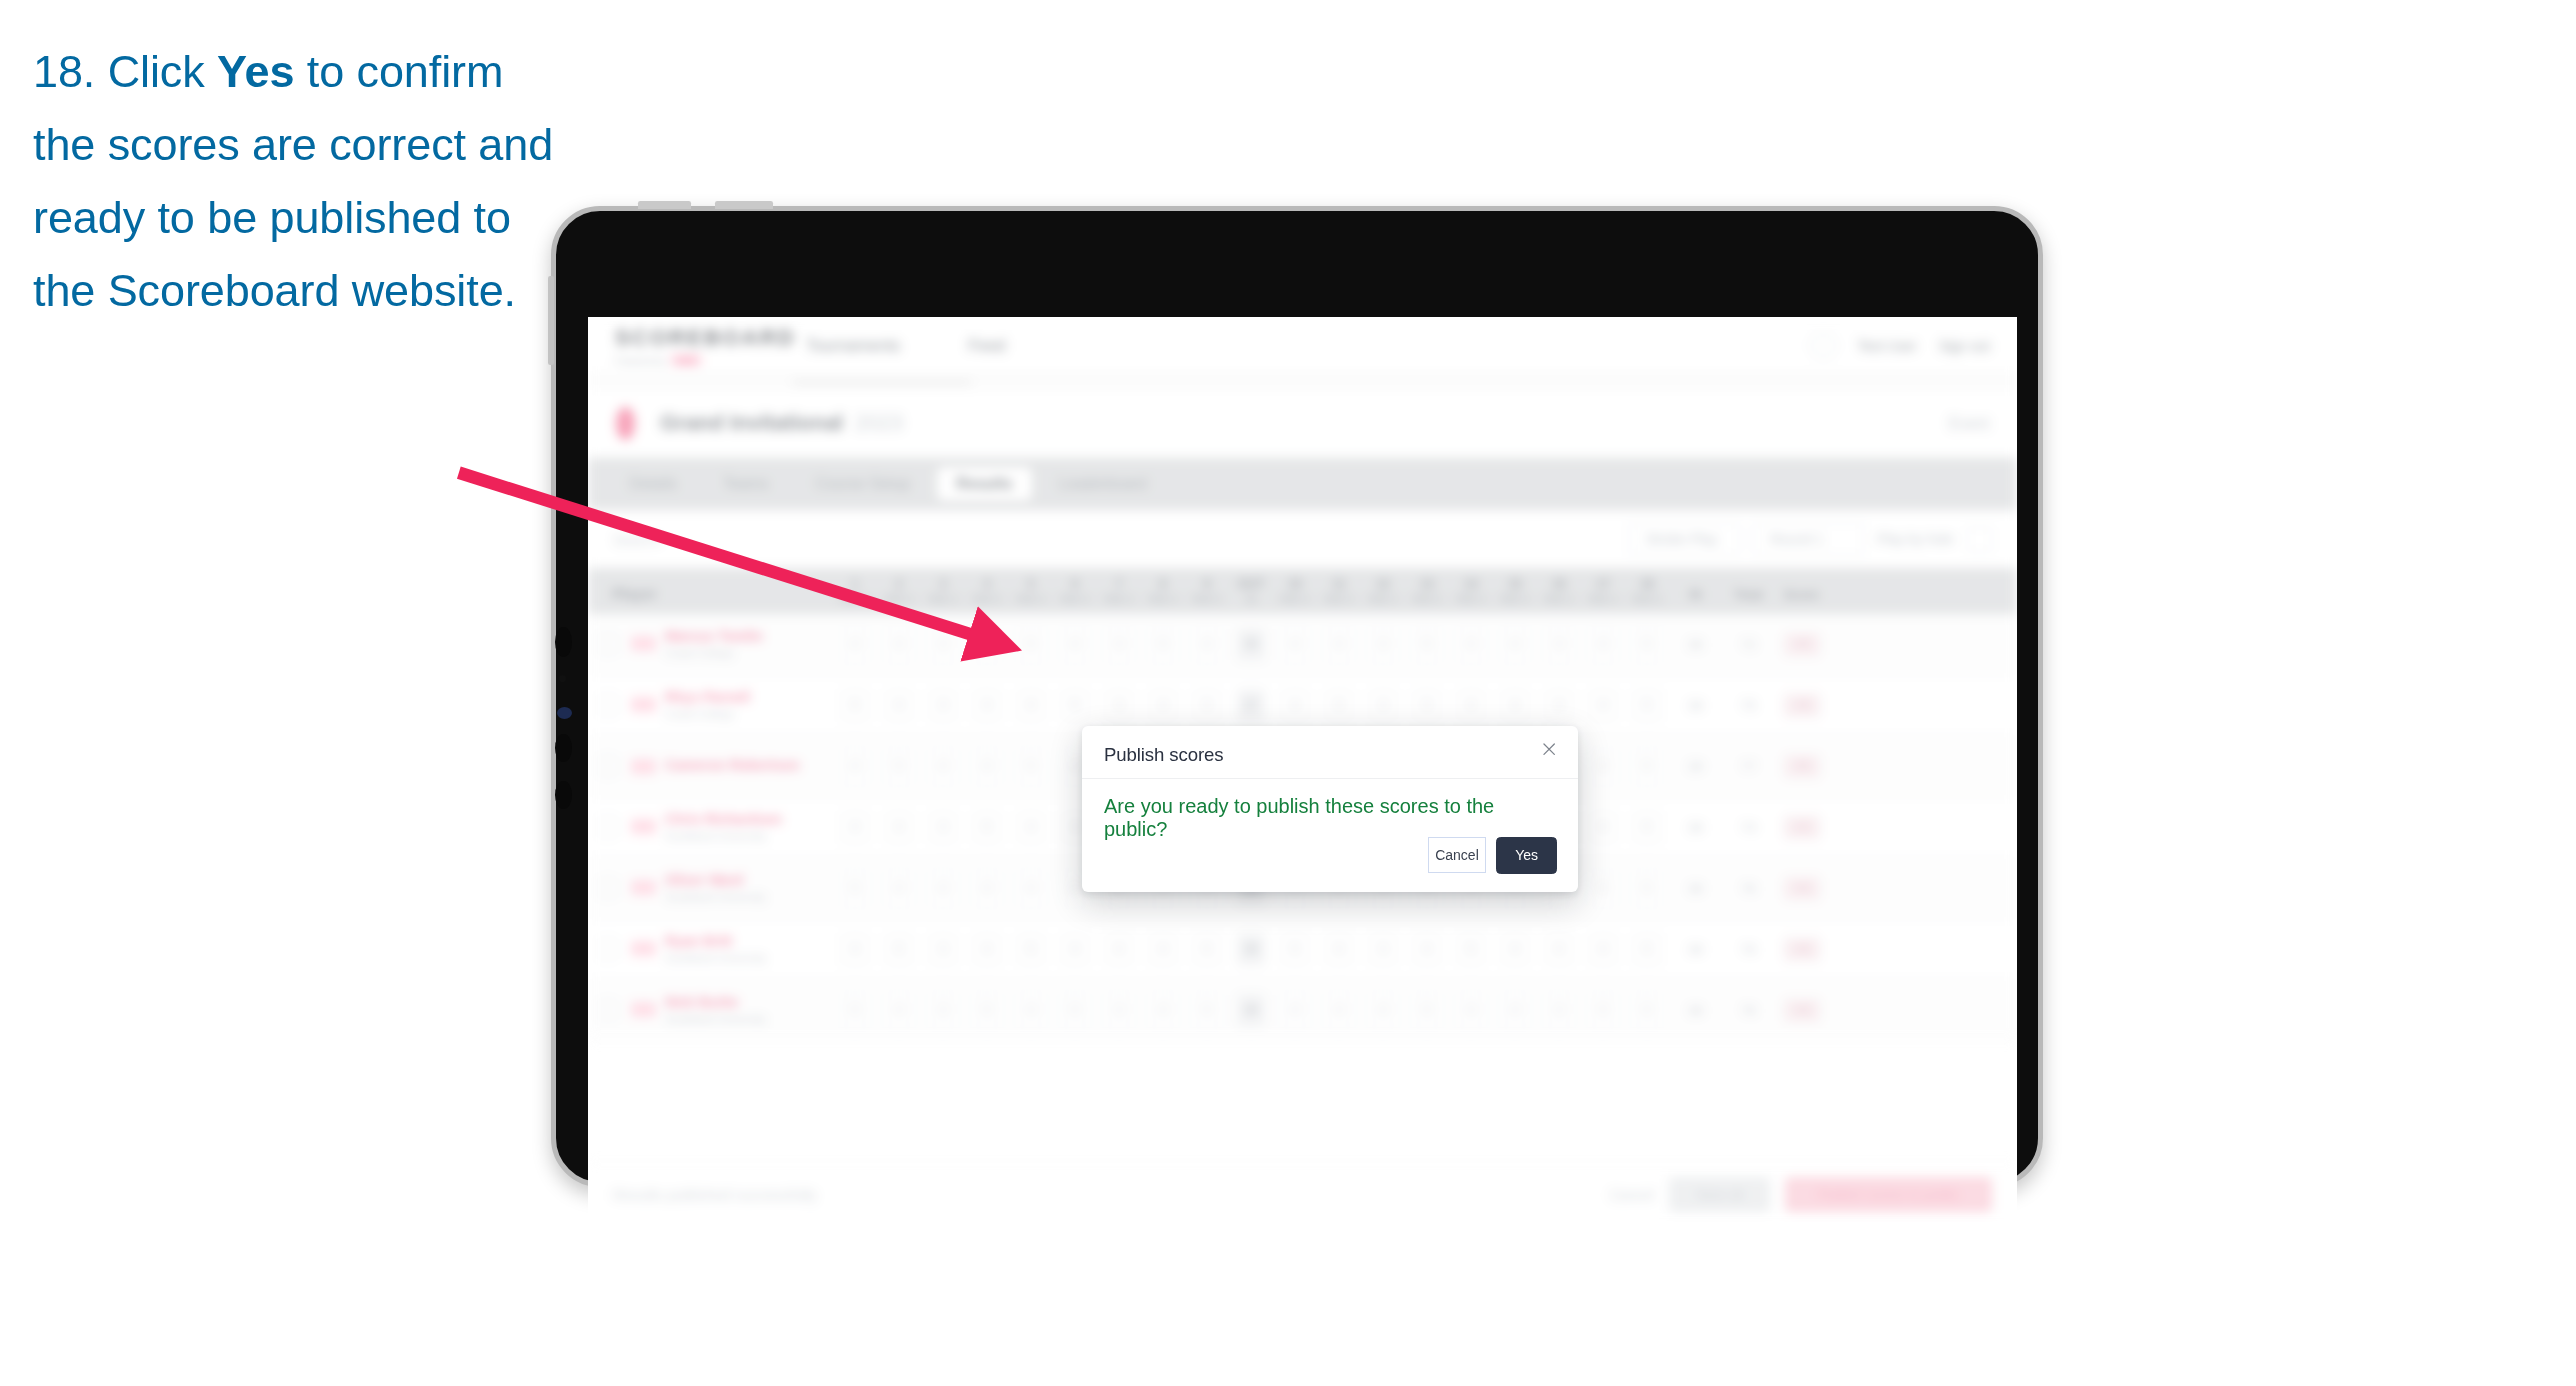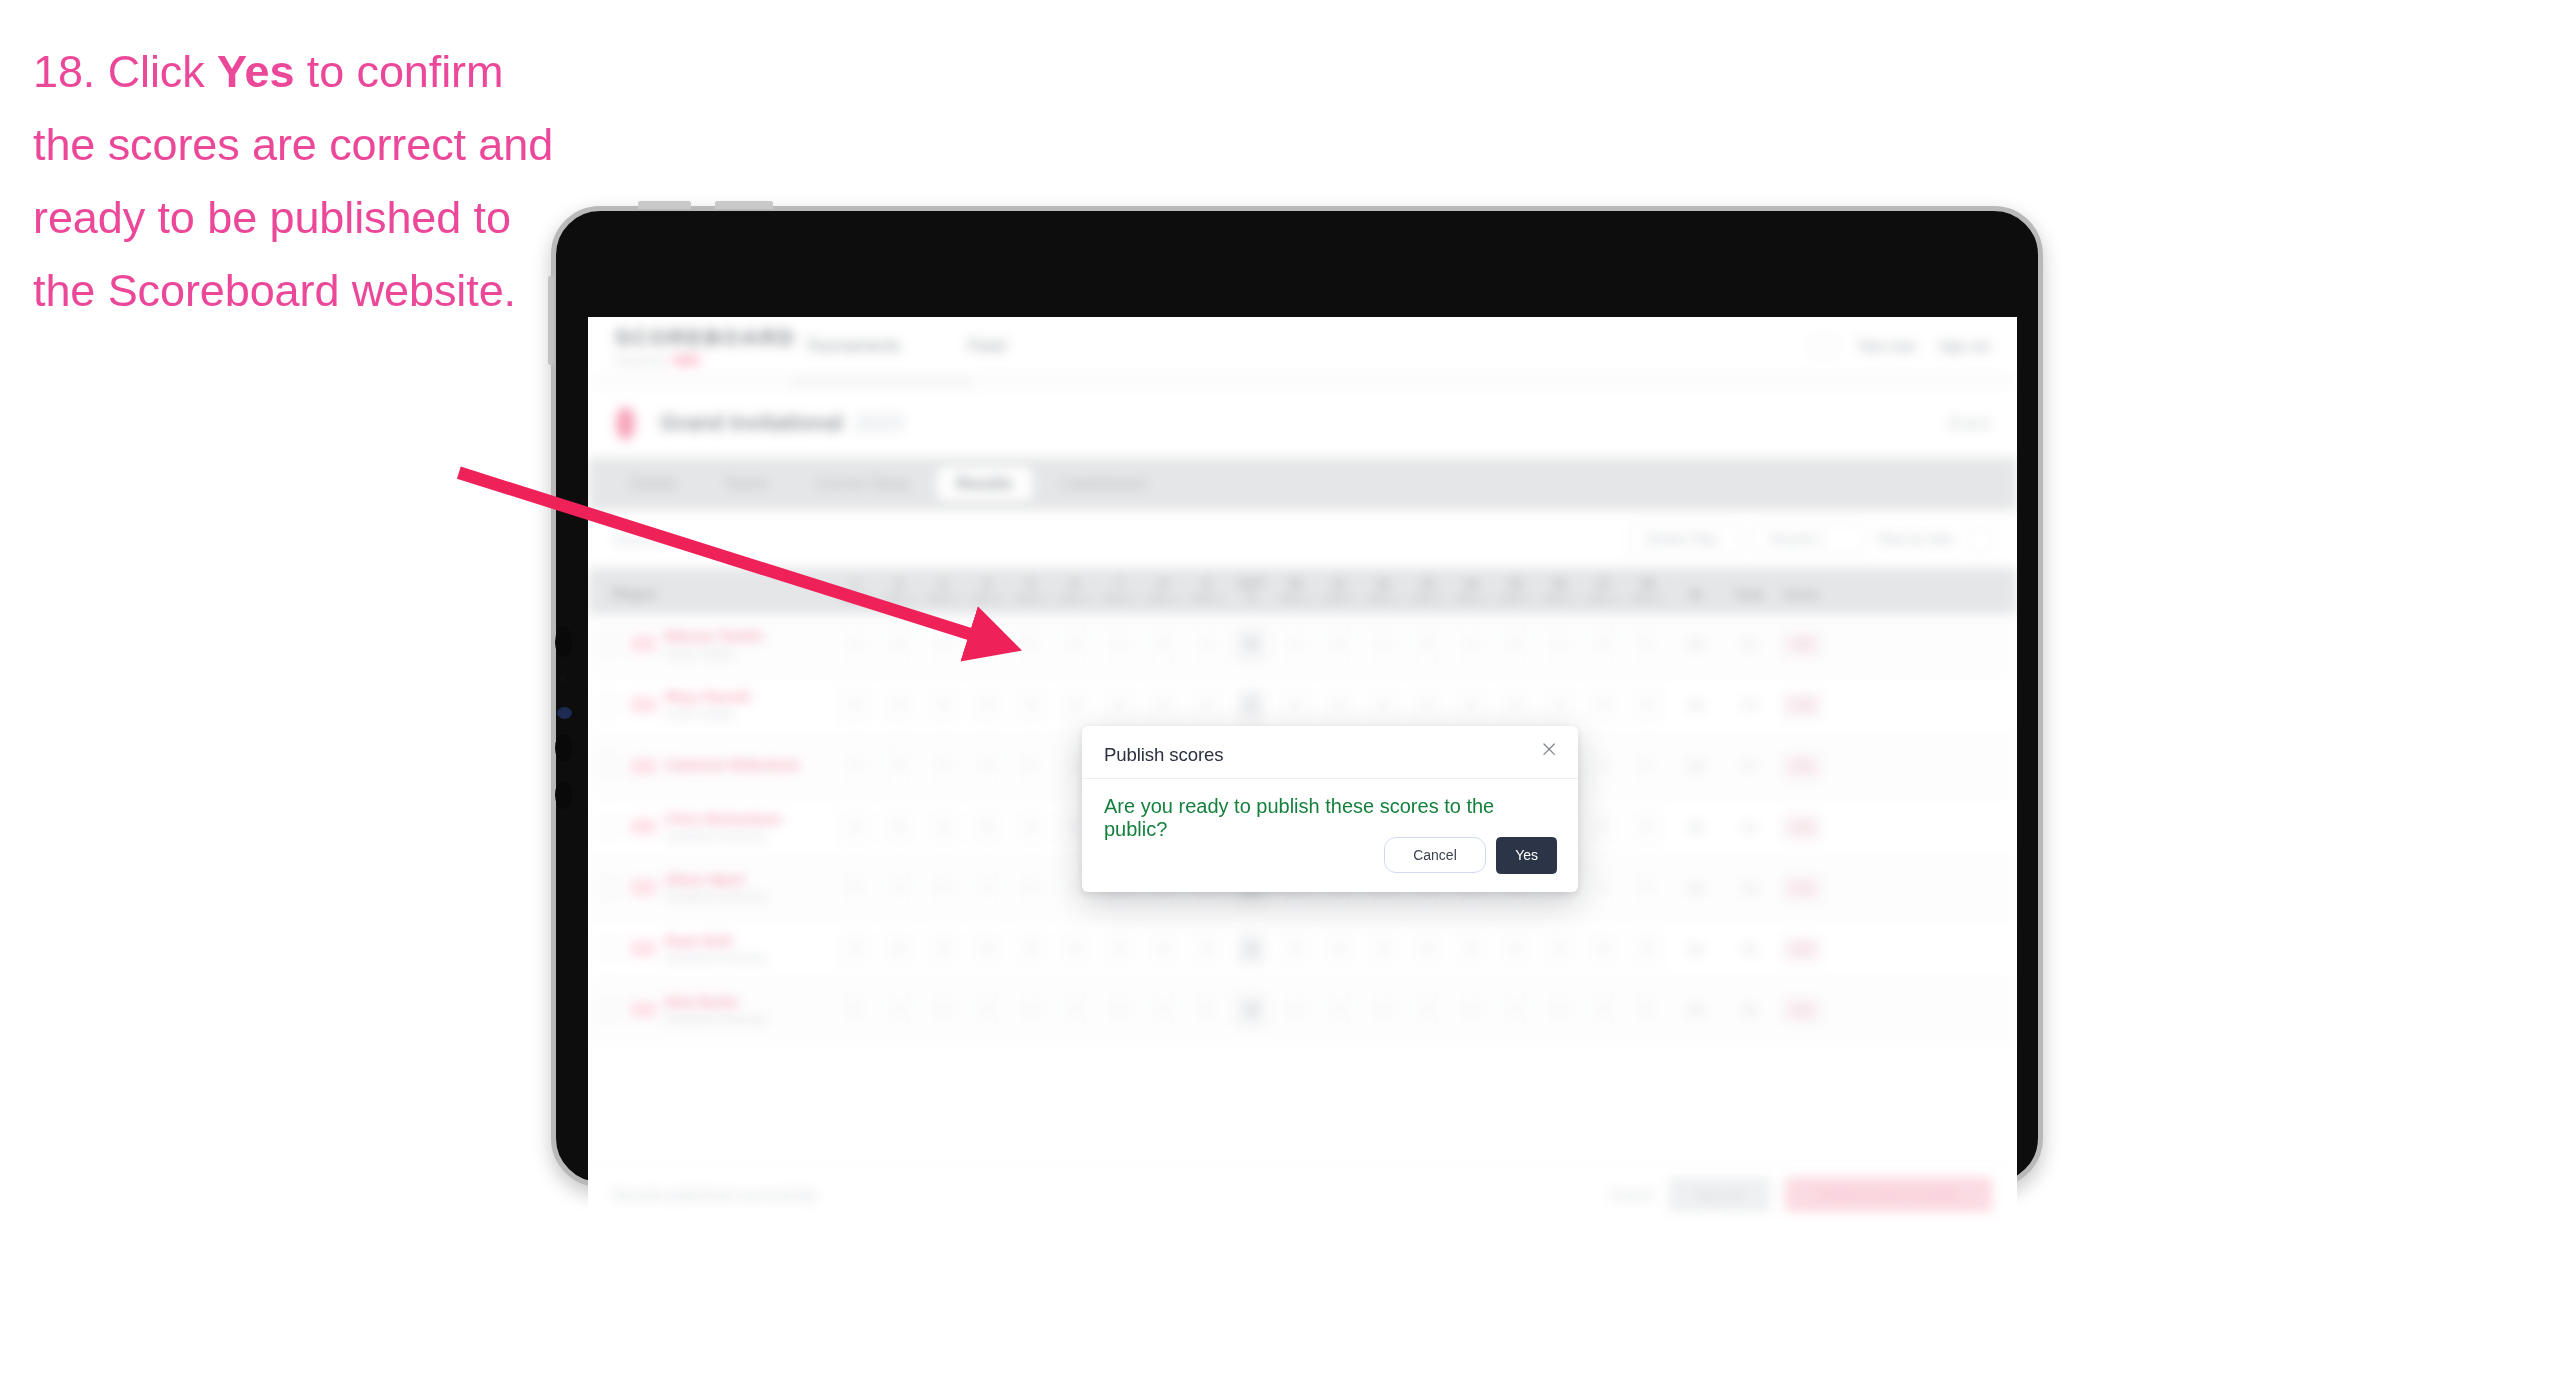--- a/index.html
+++ b/index.html
@@ -13,21 +13,21 @@
   #root { position: relative; width: 2576px; height: 1386px; background:#fff; }
 
   
   .caption {
     position: absolute;
     left: 33px;
     top: 36px;
     width: 542px;
     font-size: 45px;
     line-height: 1.62;
-    color: #ec4899;
+    color: #0369a1;
     font-weight: 400;
     letter-spacing: -0.1px;
   }
   .caption b { font-weight: 700; }
 
   
   .tablet {
     position: absolute;
     left: 551px;
     top: 206px;
@@ -236,22 +236,22 @@
     display:flex; align-items:center; justify-content:center;
   }
   .modal-close svg { display:block; }
   .modal-body { padding: 16.3px 22px 0 22px; }
   .modal-msg { font-size: 20px; color:#15803d; }
   .modal-foot {
     position:absolute; right: 21px; bottom: 18px;
     display:flex; align-items:center; gap: 10.4px;
   }
   .btn-cancel {
-    background:#fff; border:0.7px solid #cfdaf0; border-radius:12px;
-    padding: 9px 28px; font-size: 14px; color:#3b4250;
+    background:#fff; border:0.7px solid #cfdaf0; border-radius:0;
+    padding: 9px 6px; font-size: 14px; color:#3b4250;
   }
   .btn-yes {
     background:#2c3548; border:0.7px solid #2c3548; border-radius:4.5px;
     padding: 9.6px 18px; font-size: 14px; color:#ffffff;
   }
 
   
   .arrow-svg {
     position:absolute; left:0; top:0; width:2576px; height:1386px;
     pointer-events:none; z-index:60;

